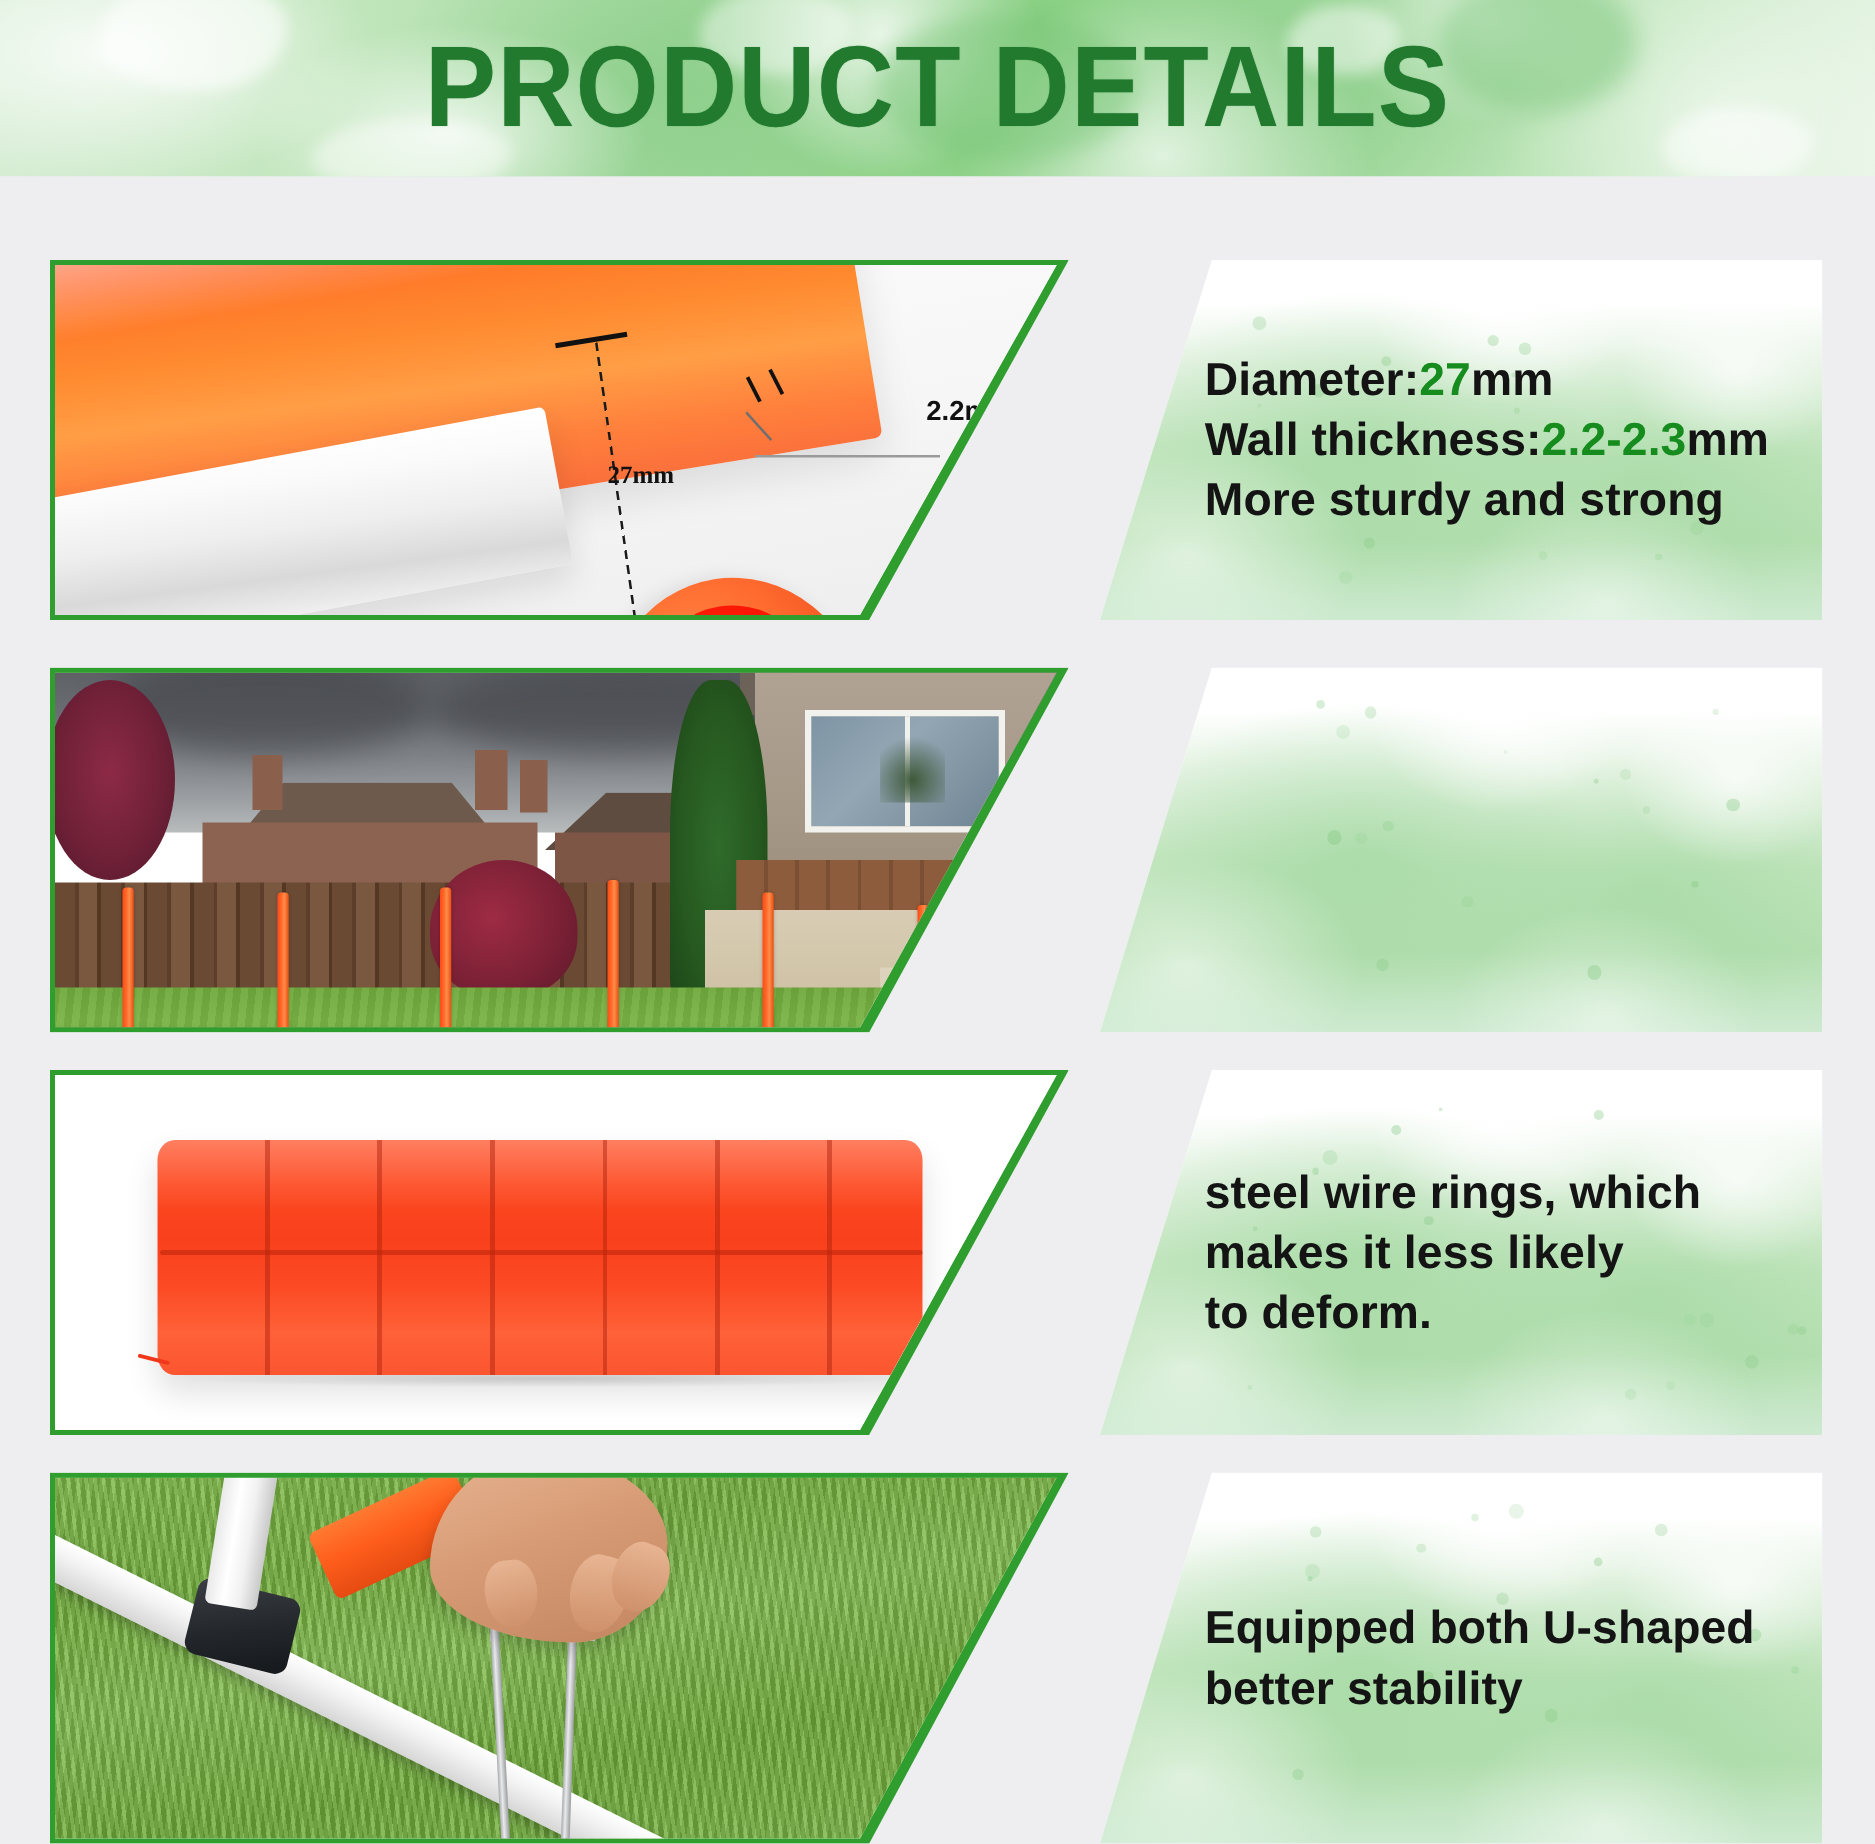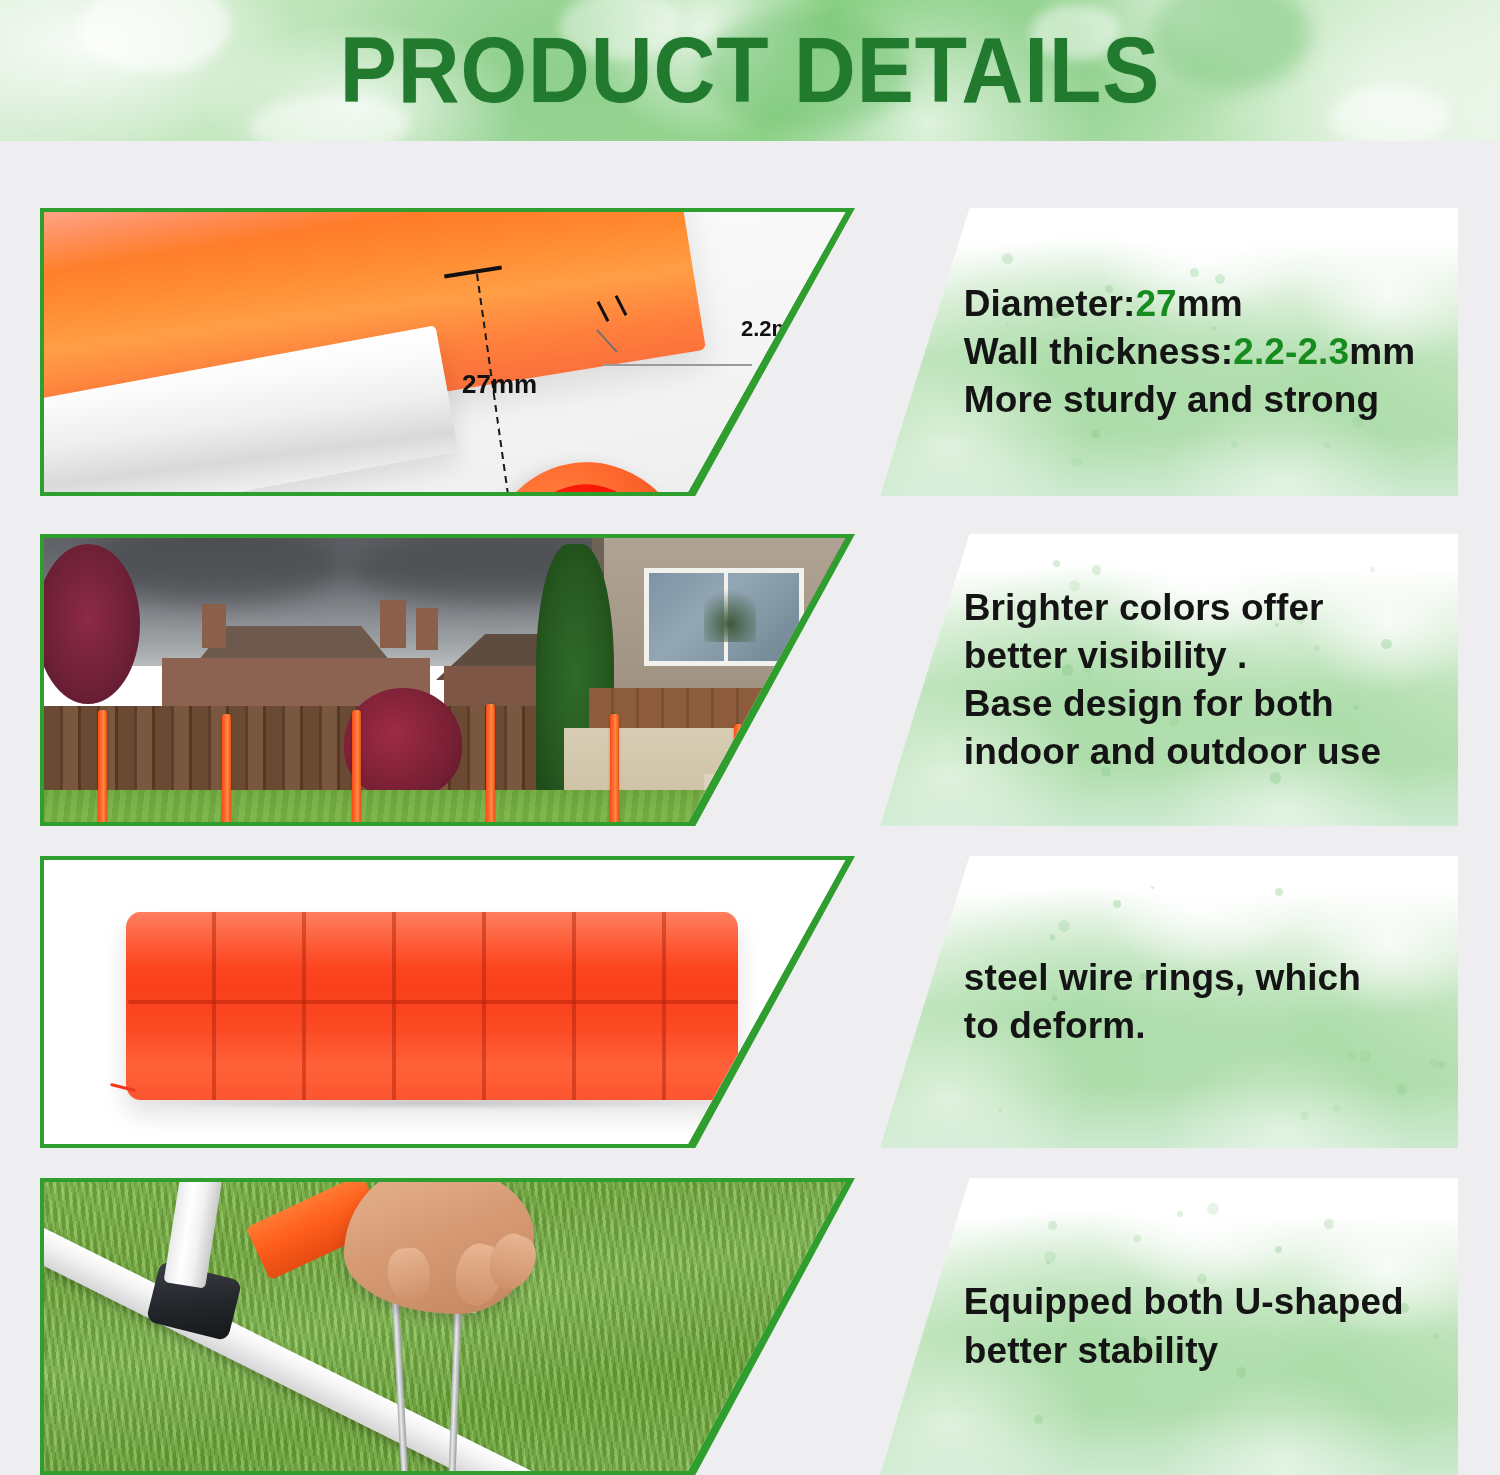--- a/index.html
+++ b/index.html
@@ -125,21 +125,21 @@
     background:linear-gradient(183deg,#ffffff 0%,#fbfbfb 18%,#eeeeee 46%,#d9d9d9 70%,#f2f2f2 92%,#ffffff 100%);
     transform:rotate(-10.5deg);transform-origin:0 0;
     border-radius:5px;
     box-shadow:0 12px 26px rgba(0,0,0,.10);
   }
   .dim27-line{position:absolute;left:432px;top:62px;width:2px;height:230px;
     background:repeating-linear-gradient(180deg,#1a1a1a 0 7px, transparent 7px 12px);
     transform:rotate(-8deg);transform-origin:50% 0;}
   .dim27-tick-t{position:absolute;left:400px;top:58px;width:58px;height:4px;background:#111;transform:rotate(-9deg);}
   .dim27-tick-b{position:absolute;left:376px;top:284px;width:52px;height:4px;background:#111;transform:rotate(-9deg);}
-  .lbl-27{position:absolute;left:418px;top:157px;color:#111;font-size:26px;font-weight:bold;}
+  .lbl-27{position:absolute;left:442px;top:157px;color:#111;font-size:20px;font-weight:bold;font-family:Liberation Serif, serif;}
   .lbl-22{position:absolute;left:697px;top:104px;color:#111;font-size:22px;font-weight:bold;}
   .lead-22{position:absolute;left:560px;top:152px;width:148px;height:2px;background:#9a9a9a;}
   .lead-22b{position:absolute;left:548px;top:128px;width:30px;height:2px;background:#6f6f6f;transform:rotate(48deg);}
   .tick-22a{position:absolute;left:548px;top:98px;width:22px;height:3px;background:#111;transform:rotate(63deg);}
   .tick-22b{position:absolute;left:566px;top:92px;width:22px;height:3px;background:#111;transform:rotate(63deg);}
 
   
   .sky{position:absolute;left:0;top:0;width:100%;height:45%;
     background:linear-gradient(180deg,#5e6166 0%,#6b6e73 28%,#82858a 55%,#9ba0a3 80%,#b9bcbd 100%);}
   .sky .cloud{position:absolute;border-radius:50%;background:rgba(60,62,66,.55);filter:blur(12px);}
@@ -361,26 +361,20 @@
         <div class="fleck" style="width: 9.51624px; height: 9.51624px; left: 50.0852%; top: 62.6348%; opacity: 0.34;"></div>
         <div class="fleck" style="width: 8.87843px; height: 8.87843px; left: 39.181%; top: 41.9859%; opacity: 0.5;"></div>
         <div class="fleck" style="width: 10.7591px; height: 10.7591px; left: 86.6966%; top: 35.8227%; opacity: 0.72;"></div>
         <div class="fleck" style="width: 11.0473px; height: 11.0473px; left: 67.4467%; top: 81.6759%; opacity: 0.73;"></div>
         <div class="fleck" style="width: 9.29834px; height: 9.29834px; left: 35.3573%; top: 45.2246%; opacity: 0.27;"></div>
         <div class="fleck" style="width: 4.73461px; height: 4.73461px; left: 84.7987%; top: 11.4071%; opacity: 0.41;"></div>
         <div class="fleck" style="width: 7.24495px; height: 7.24495px; left: 29.9192%; top: 8.86523%; opacity: 0.65;"></div>
         <div class="fleck" style="width: 9.38492px; height: 9.38492px; left: 71.9779%; top: 27.7226%; opacity: 0.35;"></div>
         <div class="fleck" style="width: 9.37674px; height: 9.37674px; left: 36.6787%; top: 10.6951%; opacity: 0.53;"></div>
       </div>
-    <div class="textbody">
-      <div class="ln">Brighter colors offer</div>
-      <div class="ln">better visibility .</div>
-      <div class="ln">Base design for both</div>
-      <div class="ln">indoor and outdoor use</div>
-    </div>
   </div>
 </div>
 
 <div class="row r3">
 
   <div class="imgcard">
     <div class="inner">
       <div class="p3bg"></div>
       <div class="tunnel-shadow"></div>
       <div class="tunnel"></div>
@@ -405,20 +399,21 @@
         <div class="fleck" style="width: 6.79969px; height: 6.79969px; left: 96.5372%; top: 70.216%; opacity: 0.55;"></div>
         <div class="fleck" style="width: 3.96744px; height: 3.96744px; left: 20.3922%; top: 86.3573%; opacity: 0.37;"></div>
         <div class="fleck" style="width: 9.32037px; height: 9.32037px; left: 95.1114%; top: 69.5768%; opacity: 0.39;"></div>
         <div class="fleck" style="width: 11.7474px; height: 11.7474px; left: 30.843%; top: 21.8498%; opacity: 0.46;"></div>
         <div class="fleck" style="width: 9.80401px; height: 9.80401px; left: 80.8462%; top: 66.6331%; opacity: 0.27;"></div>
         <div class="fleck" style="width: 7.7125px; height: 7.7125px; left: 44.8247%; top: 39.976%; opacity: 0.66;"></div>
         <div class="fleck" style="width: 8.36173px; height: 8.36173px; left: 40.26%; top: 14.965%; opacity: 0.74;"></div>
       </div>
     <div class="textbody">
       <div class="ln">steel wire rings, which</div>
+      <div class="ln">makes it less likely</div>
       <div class="ln">to deform.</div>
     </div>
   </div>
 </div>
 
 <div class="row r4">
 
   <div class="imgcard">
     <div class="inner">
       <div class="grass"></div>

